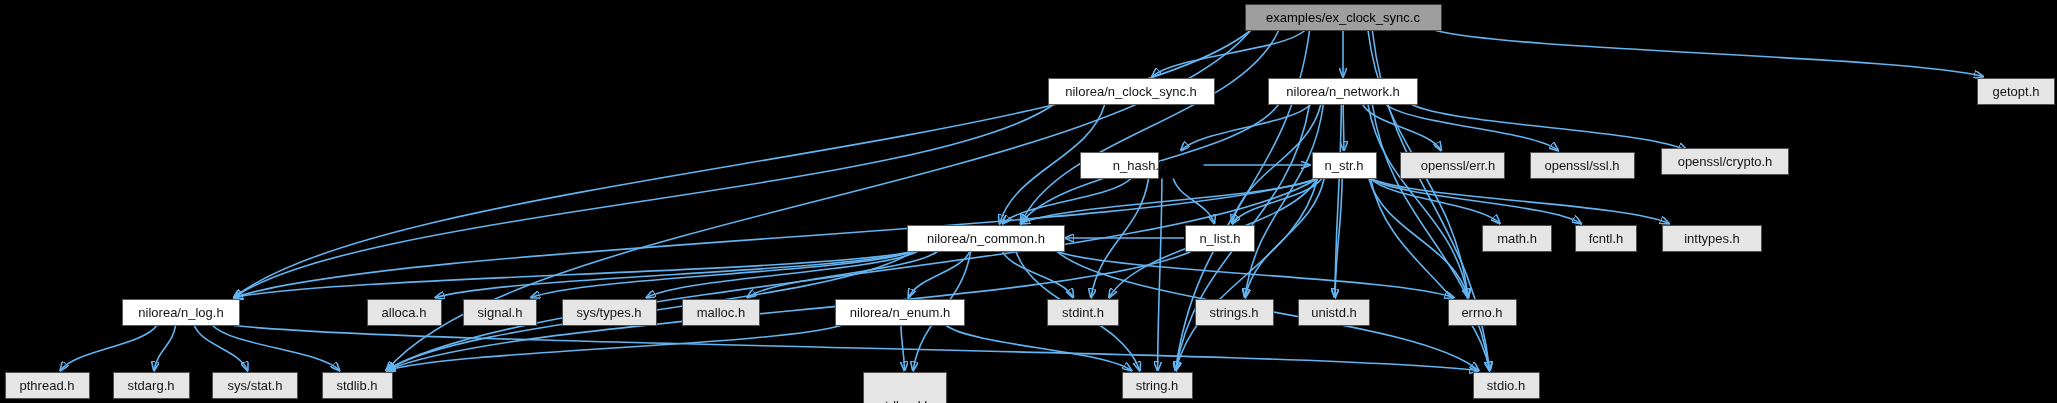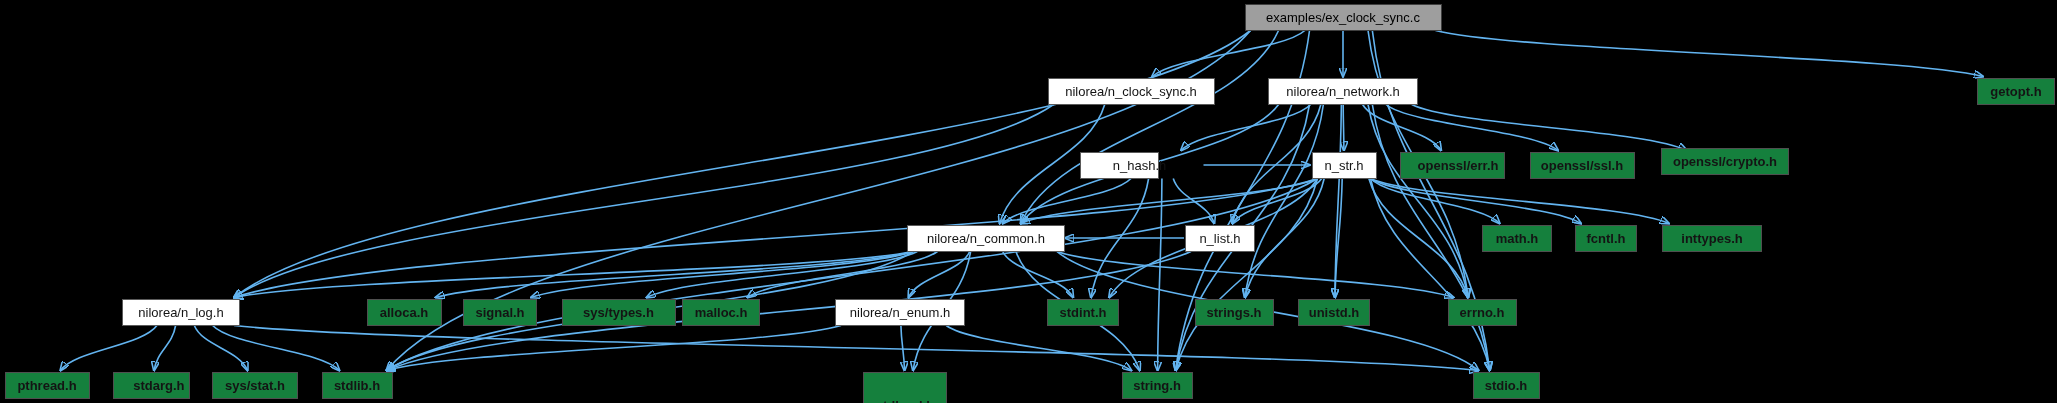--- a/index.html
+++ b/index.html
@@ -19,21 +19,21 @@
     font-size:13px;line-height:1;
     white-space:nowrap;
     color:#141414;
     border:1px solid #c2410c;
     background:#e0e0e0;
     padding:0 4px;
     cursor:pointer;
   }
   .node.main{background:#9e9e9e;border:1.5px solid #3f3f3f;color:#000000;}
   .node.project{background:#ffffff;border-color:#5a5a5a;}
-  .node.system{background:#15803d;border-color:#4f4f4f;font-weight:bold;}
+  .node.system{background:#e5e5e5;border-color:#4f4f4f;}
 </style>
 </head>
 <body>
 
 <div class="canvas">
   <svg class="edges-layer" width="2057" height="403" viewBox="0 0 2057 403" xmlns="http://www.w3.org/2000/svg">
     <defs>
       <marker id="arrow" markerWidth="10" markerHeight="8" refX="9" refY="4" orient="auto" markerUnits="userSpaceOnUse">
         <path d="M0,0 L10,4 L0,8 Z" fill="#63b4f0"></path>
       </marker>
@@ -149,21 +149,21 @@
       </div>
       <div class="node project" style="left: 122px; top: 298.5px; width: 118px; height: 27px;">
         <span>nilorea/n_log.h</span>
       </div>
       <div class="node system" style="left: 366.5px; top: 298.5px; width: 75px; height: 27px;">
         <span>alloca.h</span>
       </div>
       <div class="node system" style="left: 463px; top: 298.5px; width: 74px; height: 27px;">
         <span>signal.h</span>
       </div>
-      <div class="node system" style="left: 561.5px; top: 298.5px; width: 114px; height: 27px;">
+      <div class="node system" style="left: 561.5px; top: 298.5px; width: 95px; height: 27px;">
         <span>sys/types.h</span>
       </div>
       <div class="node system" style="left: 682px; top: 298.5px; width: 78px; height: 27px;">
         <span>malloc.h</span>
       </div>
       <div class="node project" style="left: 835px; top: 298.5px; width: 130px; height: 27px;">
         <span>nilorea/n_enum.h</span>
       </div>
       <div class="node system" style="left: 1047px; top: 298.5px; width: 72px; height: 27px;">
         <span>stdint.h</span>
@@ -173,21 +173,21 @@
       </div>
       <div class="node system" style="left: 1298px; top: 298.5px; width: 72px; height: 27px;">
         <span>unistd.h</span>
       </div>
       <div class="node system" style="left: 1447.5px; top: 298.5px; width: 69px; height: 27px;">
         <span>errno.h</span>
       </div>
       <div class="node system" style="left: 4.5px; top: 371.5px; width: 85px; height: 27px;">
         <span>pthread.h</span>
       </div>
-      <div class="node system" style="left: 112.5px; top: 371.5px; width: 77px; height: 27px; justify-content: flex-end;">
+      <div class="node system" style="left: 112.5px; top: 371.5px; width: 77px; height: 27px;">
         <span>stdarg.h</span>
       </div>
       <div class="node system" style="left: 212px; top: 371.5px; width: 86px; height: 27px;">
         <span>sys/stat.h</span>
       </div>
       <div class="node system" style="left: 321.5px; top: 371.5px; width: 71px; height: 27px;">
         <span>stdlib.h</span>
       </div>
       <div class="node system" style="left: 863px; top: 371.5px; width: 84px; height: 41px; align-items: flex-end;">
         <span>stdbool.h</span>

